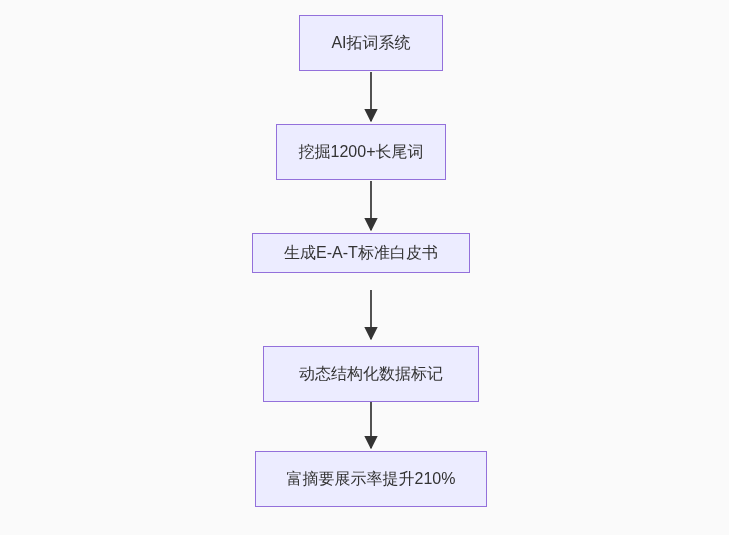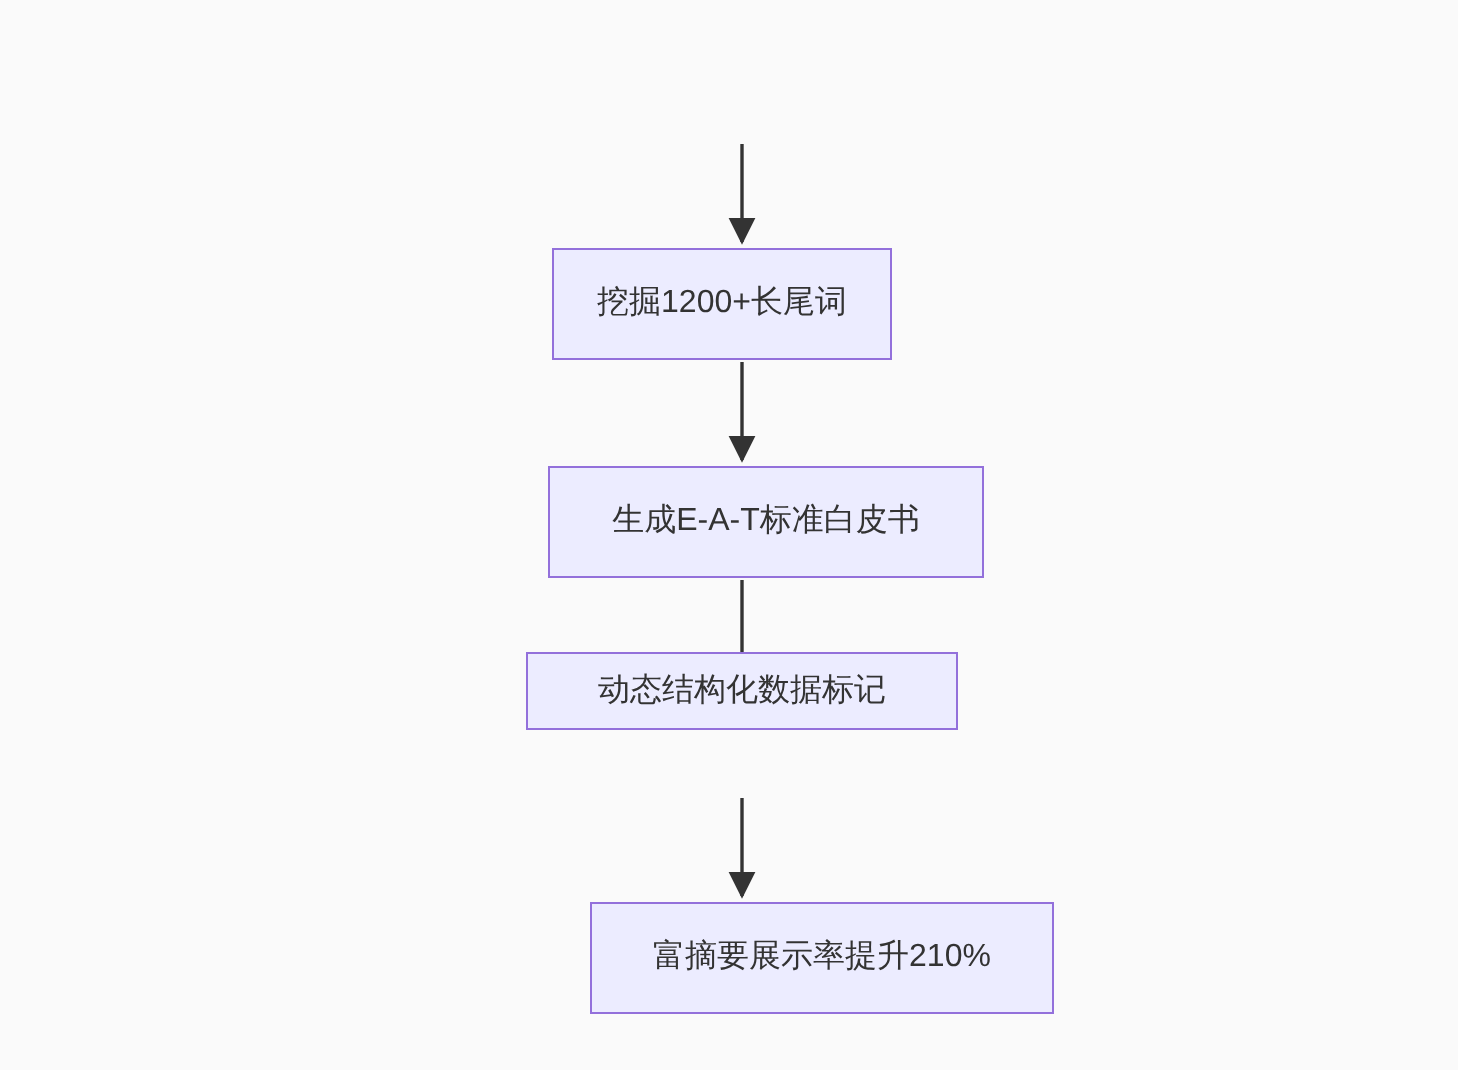--- a/index.html
+++ b/index.html
@@ -43,41 +43,44 @@
     display: flex;
     align-items: center;
     justify-content: center;
     font-size: 16px;
     line-height: 1.2;
     white-space: nowrap;
     text-align: center;
   }
   .node-1 { left: 299px; top: 15px;  width: 144px; height: 56px; }
   .node-2 { left: 276px; top: 124px; width: 170px; height: 56px; }
-  .node-3 { left: 274px; top: 233px; width: 218px; height: 56px; }
-  .node-4 { left: 263px; top: 326px; width: 216px; height: 39px; }
-  .node-5 { left: 255px; top: 451px; width: 232px; height: 56px; margin-left: 40px; }
+  .node-3 { left: 252px; top: 233px; width: 218px; height: 40px; }
+  .node-4 { left: 263px; top: 346px; width: 216px; height: 56px; }
+  .node-5 { left: 255px; top: 451px; width: 232px; height: 56px; }
 </style>
 </head>
 <body>
 
 <div class="canvas">
 
   <svg class="edges-layer" width="729" height="535" viewBox="0 0 729 535" xmlns="http://www.w3.org/2000/svg">
     <defs>
       <marker id="arrow" viewBox="0 0 10 10" refX="9" refY="5" markerWidth="8" markerHeight="8" orient="auto-start-reverse">
         <path class="arrowhead-path" d="M0,0 L10,5 L0,10 z"></path>
       </marker>
     </defs>
     <line x1="371" y1="72" x2="371" y2="121" marker-end="url(#arrow)"></line>
     <line x1="371" y1="181" x2="371" y2="230" marker-end="url(#arrow)"></line>
     <line x1="371" y1="290" x2="371" y2="339" marker-end="url(#arrow)"></line>
     <line x1="371" y1="399" x2="371" y2="448" marker-end="url(#arrow)"></line>
   </svg>
 
+  <div class="node node-1">
+    <span>AI拓词系统</span>
+  </div>
   <div class="node node-2">
     <span>挖掘1200+长尾词</span>
   </div>
   <div class="node node-3">
     <span>生成E-A-T标准白皮书</span>
   </div>
   <div class="node node-4">
     <span>动态结构化数据标记</span>
   </div>
   <div class="node node-5">

